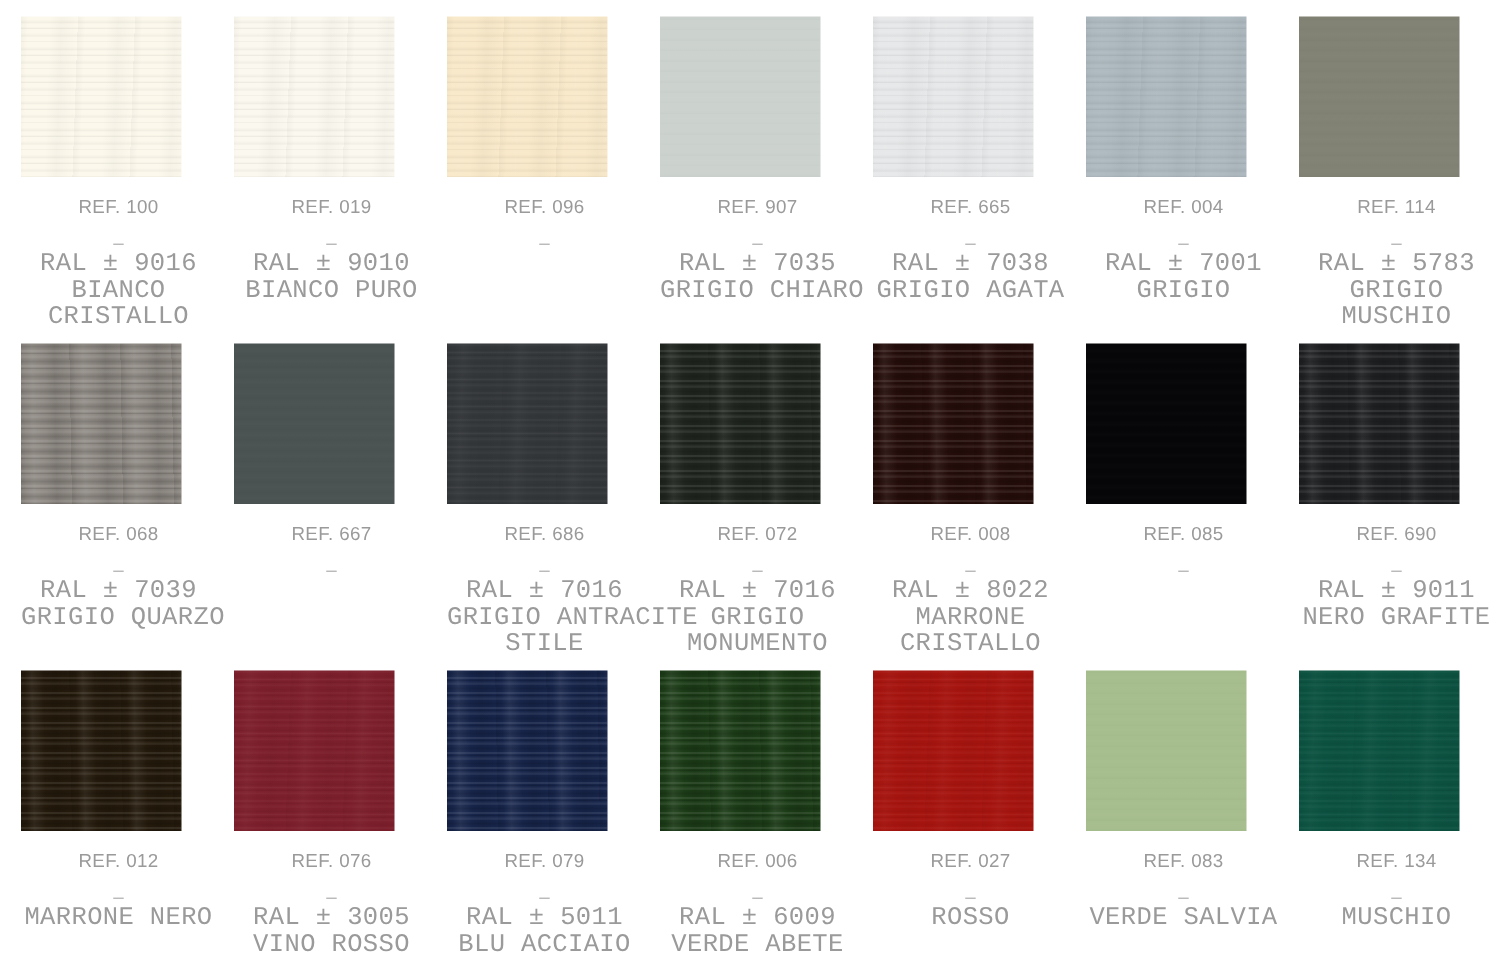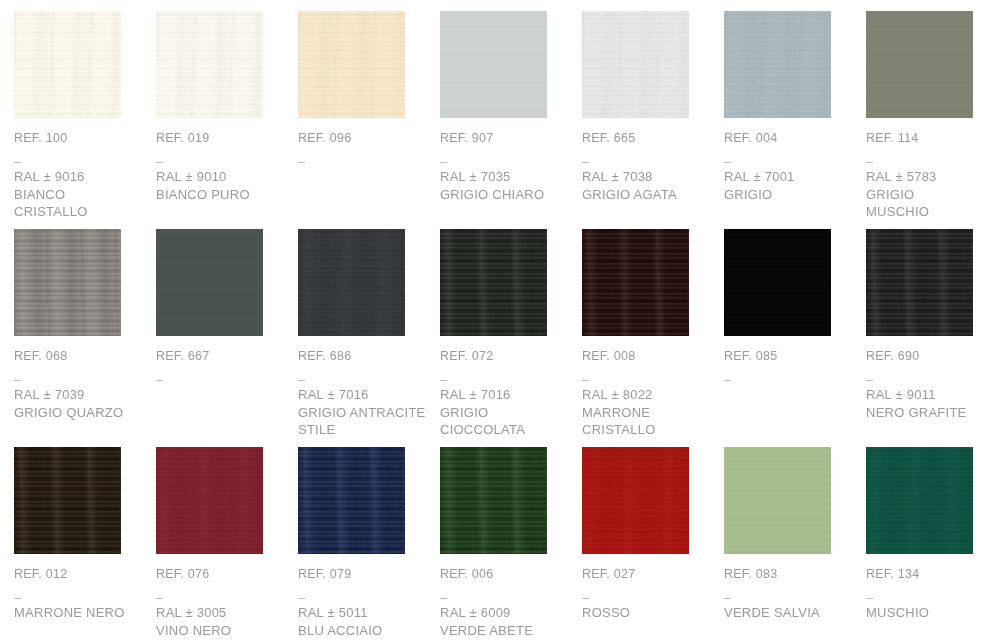--- a/index.html
+++ b/index.html
@@ -20,20 +20,21 @@
     position: relative;
     width: 1000px;
     height: 640px;
     box-sizing: border-box;
     padding: 11px 0 0 14px;
     display: grid;
     grid-template-columns: repeat(7, 142px);
     grid-template-rows: 218px 218px 200px;
     column-gap: 0px;
     row-gap: 0px;
+    text-align: center;
   }
 
   .swatch-cell {
     width: 142px;
     position: relative;
   }
 
   .swatch-chip {
     width: 107px;
     height: 107px;
@@ -119,24 +120,25 @@
 
   .sep-dash {
     font-size: 12.5px;
     line-height: 16px;
     color: #b2b2b2;
     margin-top: 8px;
     height: 14px;
   }
 
   .desc-lines {
-    font-size: 13px;
+    font-size: 17px;
     line-height: 17.5px;
     letter-spacing: 0.25px;
     color: #9a9a9a;
+    font-family: Liberation Mono, monospace;
   }
   .desc-lines div {
     white-space: nowrap;
   }
 </style>
 </head>
 <body>
 
 <div id="swatch-grid" style="background: rgb(255, 255, 255);">
     <div class="swatch-cell">
@@ -267,21 +269,21 @@
     <div class="swatch-cell">
       <div class="swatch-chip strong" style="background-color: rgb(32, 38, 31);">
         <span class="grain"></span>
       </div>
       <div class="swatch-text">
         <div class="ref-label">REF. 072</div>
         <div class="sep-dash">–</div>
         <div class="desc-lines">
           <div>RAL ± 7016</div>
           <div>GRIGIO</div>
-          <div>CIOCCOLATA</div>
+          <div>MONUMENTO</div>
         </div>
       </div>
     </div>
     <div class="swatch-cell">
       <div class="swatch-chip strong" style="background-color: rgb(37, 13, 10);">
         <span class="grain"></span>
       </div>
       <div class="swatch-text">
         <div class="ref-label">REF. 008</div>
         <div class="sep-dash">–</div>
@@ -328,21 +330,21 @@
     </div>
     <div class="swatch-cell">
       <div class="swatch-chip" style="background-color: rgb(125, 31, 44);">
         <span class="grain"></span>
       </div>
       <div class="swatch-text">
         <div class="ref-label">REF. 076</div>
         <div class="sep-dash">–</div>
         <div class="desc-lines">
           <div>RAL ± 3005</div>
-          <div>VINO NERO</div>
+          <div>VINO ROSSO</div>
         </div>
       </div>
     </div>
     <div class="swatch-cell">
       <div class="swatch-chip strong" style="background-color: rgb(23, 37, 75);">
         <span class="grain"></span>
       </div>
       <div class="swatch-text">
         <div class="ref-label">REF. 079</div>
         <div class="sep-dash">–</div>

